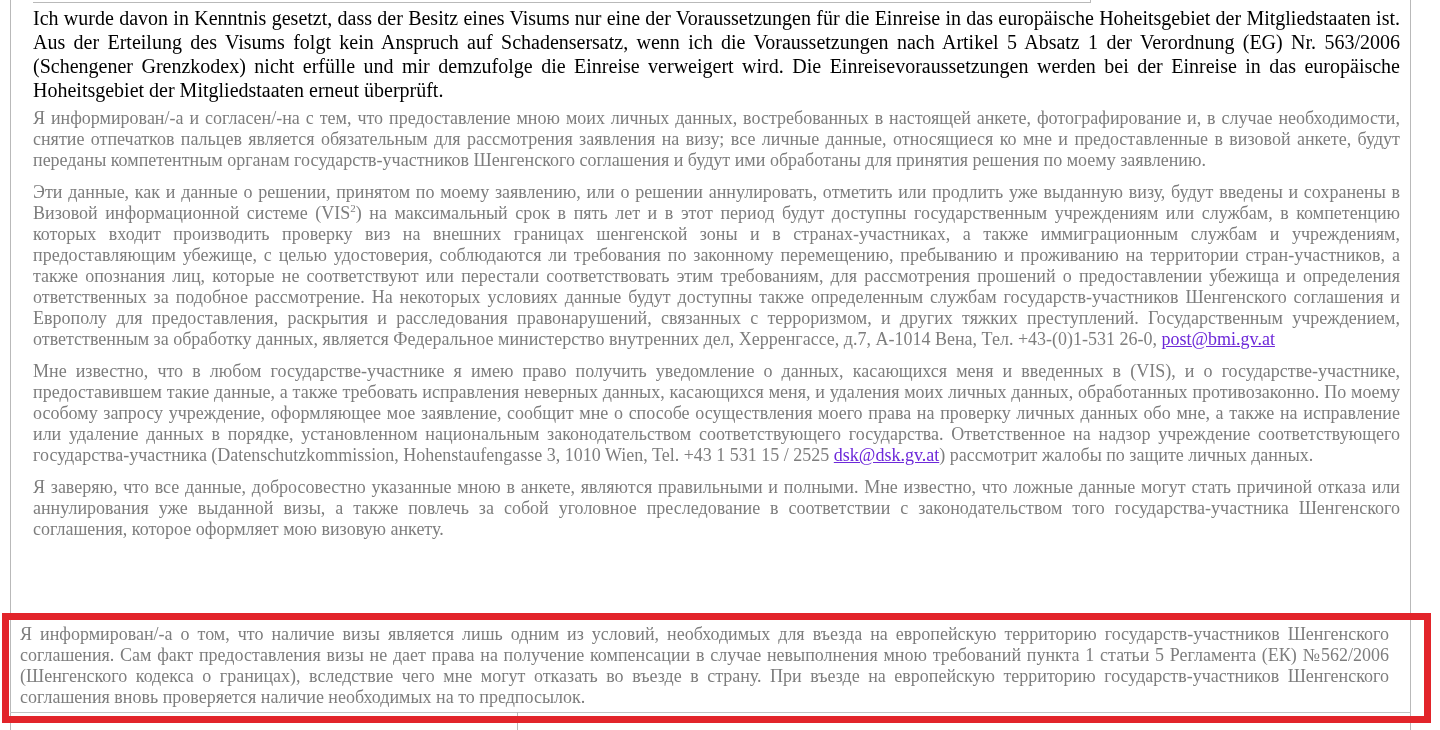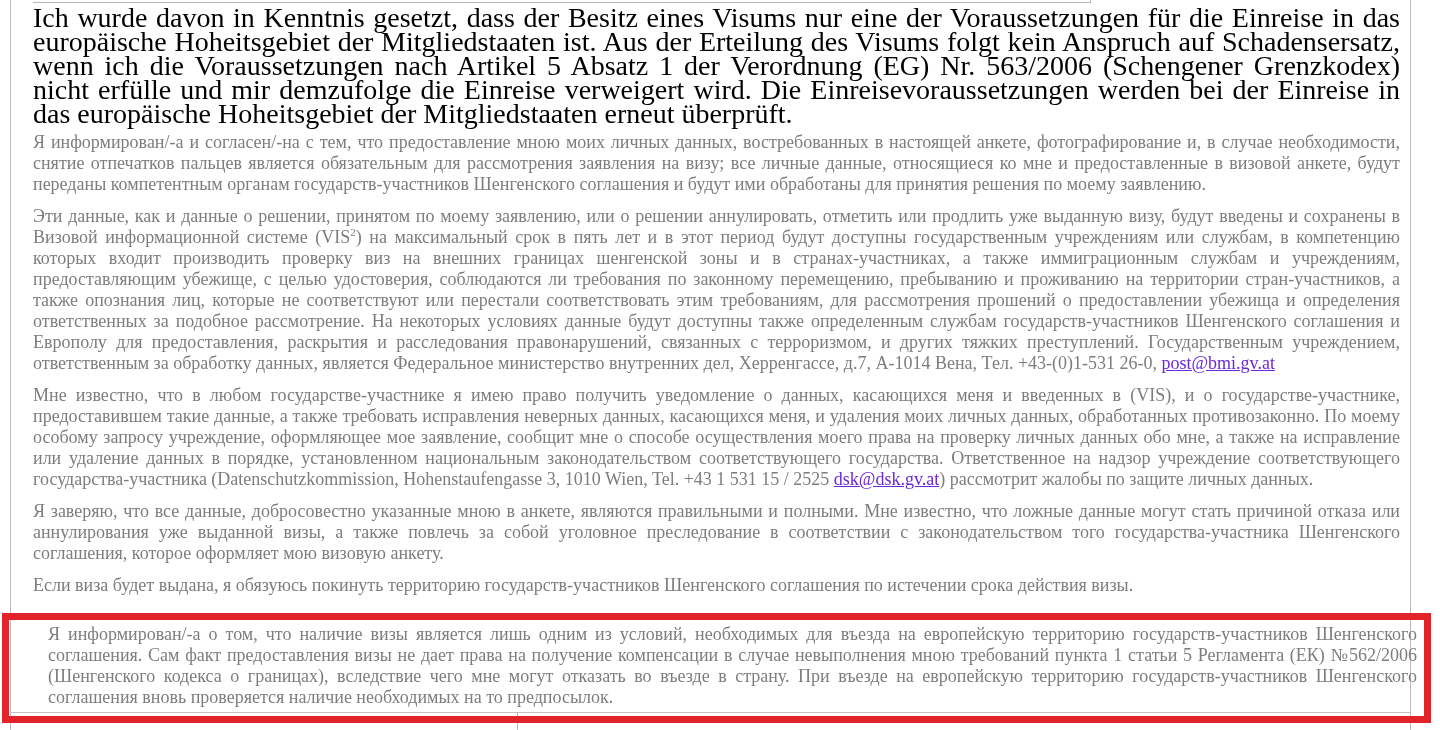--- a/index.html
+++ b/index.html
@@ -31,21 +31,21 @@
   #content {
     position: absolute;
     left: 33px;
     top: 6px;
     width: 1367px;
     z-index: 2;
   }
   p { margin: 0; text-align: justify; }
   .de {
     color: #000000;
-    font-size: 28px;
+    font-size: 20px;
     line-height: 24px;
     margin-bottom: 6px;
   }
   .ru {
     color: #7d7d7d;
     font-size: 18px;
     line-height: 21px;
     margin-bottom: 11px;
   }
   .ru sup { font-size: 11px; line-height: 0; }
@@ -61,21 +61,21 @@
     top: 613px;
     width: 1429px;
     height: 110px;
     box-sizing: border-box;
     border: 7px solid #e2242a;
     background: transparent;
     z-index: 3;
   }
   #highlight-box .ru {
     position: absolute;
-    left: 39px;
+    left: 11px;
     top: 4px;
     width: 1369px;
     margin: 0;
   }
 </style>
 </head>
 <body>
 
 <div class="hline" id="top-partial"></div>
 <div class="vline" id="top-tick"></div>
@@ -89,19 +89,18 @@
   <p class="de">Ich wurde davon in Kenntnis gesetzt, dass der Besitz eines Visums nur eine der Voraussetzungen für die Einreise in das europäische Hoheitsgebiet der Mitgliedstaaten ist. Aus der Erteilung des Visums folgt kein Anspruch auf Schadensersatz, wenn ich die Voraussetzungen nach Artikel 5 Absatz 1 der Verordnung (EG) Nr. 563/2006 (Schengener Grenzkodex) nicht erfülle und mir demzufolge die Einreise verweigert wird. Die Einreisevoraussetzungen werden bei der Einreise in das europäische Hoheitsgebiet der Mitgliedstaaten erneut überprüft.</p>
 
   <p class="ru">Я информирован/-а и согласен/-на с тем, что предоставление мною моих личных данных, востребованных в настоящей анкете, фотографирование и, в случае необходимости, снятие отпечатков пальцев является обязательным для рассмотрения заявления на визу; все личные данные, относящиеся ко мне и предоставленные в визовой анкете, будут переданы компетентным органам государств-участников Шенгенского соглашения и будут ими обработаны для принятия решения по моему заявлению.</p>
 
   <p class="ru"><span>Эти данные, как и данные о решении, принятом по моему заявлению, или о решении аннулировать, отметить или продлить уже выданную визу, будут введены и сохранены в Визовой информационной системе (VIS</span><sup>2</sup><span>)  на максимальный срок в пять лет и в этот период будут доступны государственным учреждениям или службам, в компетенцию которых входит производить проверку виз на внешних границах шенгенской зоны и в странах-участниках, а также иммиграционным службам и учреждениям, предоставляющим убежище, с целью удостоверия, соблюдаются ли требования по законному перемещению, пребыванию и проживанию на территории стран-участников, а также опознания лиц, которые не соответствуют или перестали соответствовать этим требованиям, для рассмотрения прошений о предоставлении убежища и определения ответственных за подобное рассмотрение. На некоторых условиях данные будут доступны также определенным службам государств-участников Шенгенского соглашения и Европолу для предоставления, раскрытия и расследования правонарушений, связанных с терроризмом, и других тяжких преступлений. Государственным учреждением, ответственным за обработку данных, является Федеральное министерство внутренних дел, Херренгассе, д.7, А-1014 Вена, Тел. +43-(0)1-531 26-0, </span><a class="doclink">post@bmi.gv.at</a></p>
 
   <p class="ru"><span>Мне известно, что в любом государстве-участнике я имею право получить уведомление о данных, касающихся меня и введенных в (VIS), и о государстве-участнике, предоставившем такие данные, а также требовать исправления неверных данных, касающихся меня, и удаления моих личных данных, обработанных противозаконно. По моему особому запросу учреждение, оформляющее мое заявление, сообщит мне о способе осуществления моего права на проверку личных данных обо мне, а также на исправление или удаление данных в порядке, установленном национальным законодательством соответствующего государства. Ответственное на надзор учреждение соответствующего государства-участника (Datenschutzkommission, Hohenstaufengasse 3, 1010 Wien, Tel. +43 1 531 15 / 2525  </span><a class="doclink">dsk@dsk.gv.at</a><span>) рассмотрит жалобы по защите личных данных.</span></p>
 
   <p class="ru">Я заверяю, что все данные, добросовестно указанные мною в анкете, являются правильными и полными. Мне известно, что ложные данные могут стать причиной отказа или аннулирования уже выданной визы, а также повлечь за собой уголовное преследование в соответствии с законодательством того государства-участника Шенгенского соглашения, которое оформляет мою визовую анкету.</p>
 
-  <p class="ru">Если виза будет выдана, я обязуюсь покинуть территорию государств-участников Шенгенского соглашения по истечении срока действия визы.</p>
 
 </div>
 
 <div id="highlight-box">
   <p class="ru">Я информирован/-а о том, что наличие визы является лишь одним из условий, необходимых для въезда на европейскую территорию государств-участников Шенгенского соглашения. Сам факт предоставления визы не дает права на получение компенсации в случае невыполнения мною требований пункта 1 статьи 5 Регламента (ЕК) №562/2006 (Шенгенского кодекса о границах), вследствие чего мне могут отказать во въезде в страну. При въезде на европейскую территорию государств-участников Шенгенского соглашения вновь проверяется наличие необходимых на то предпосылок.</p>
 </div>
 
 </body></html>

